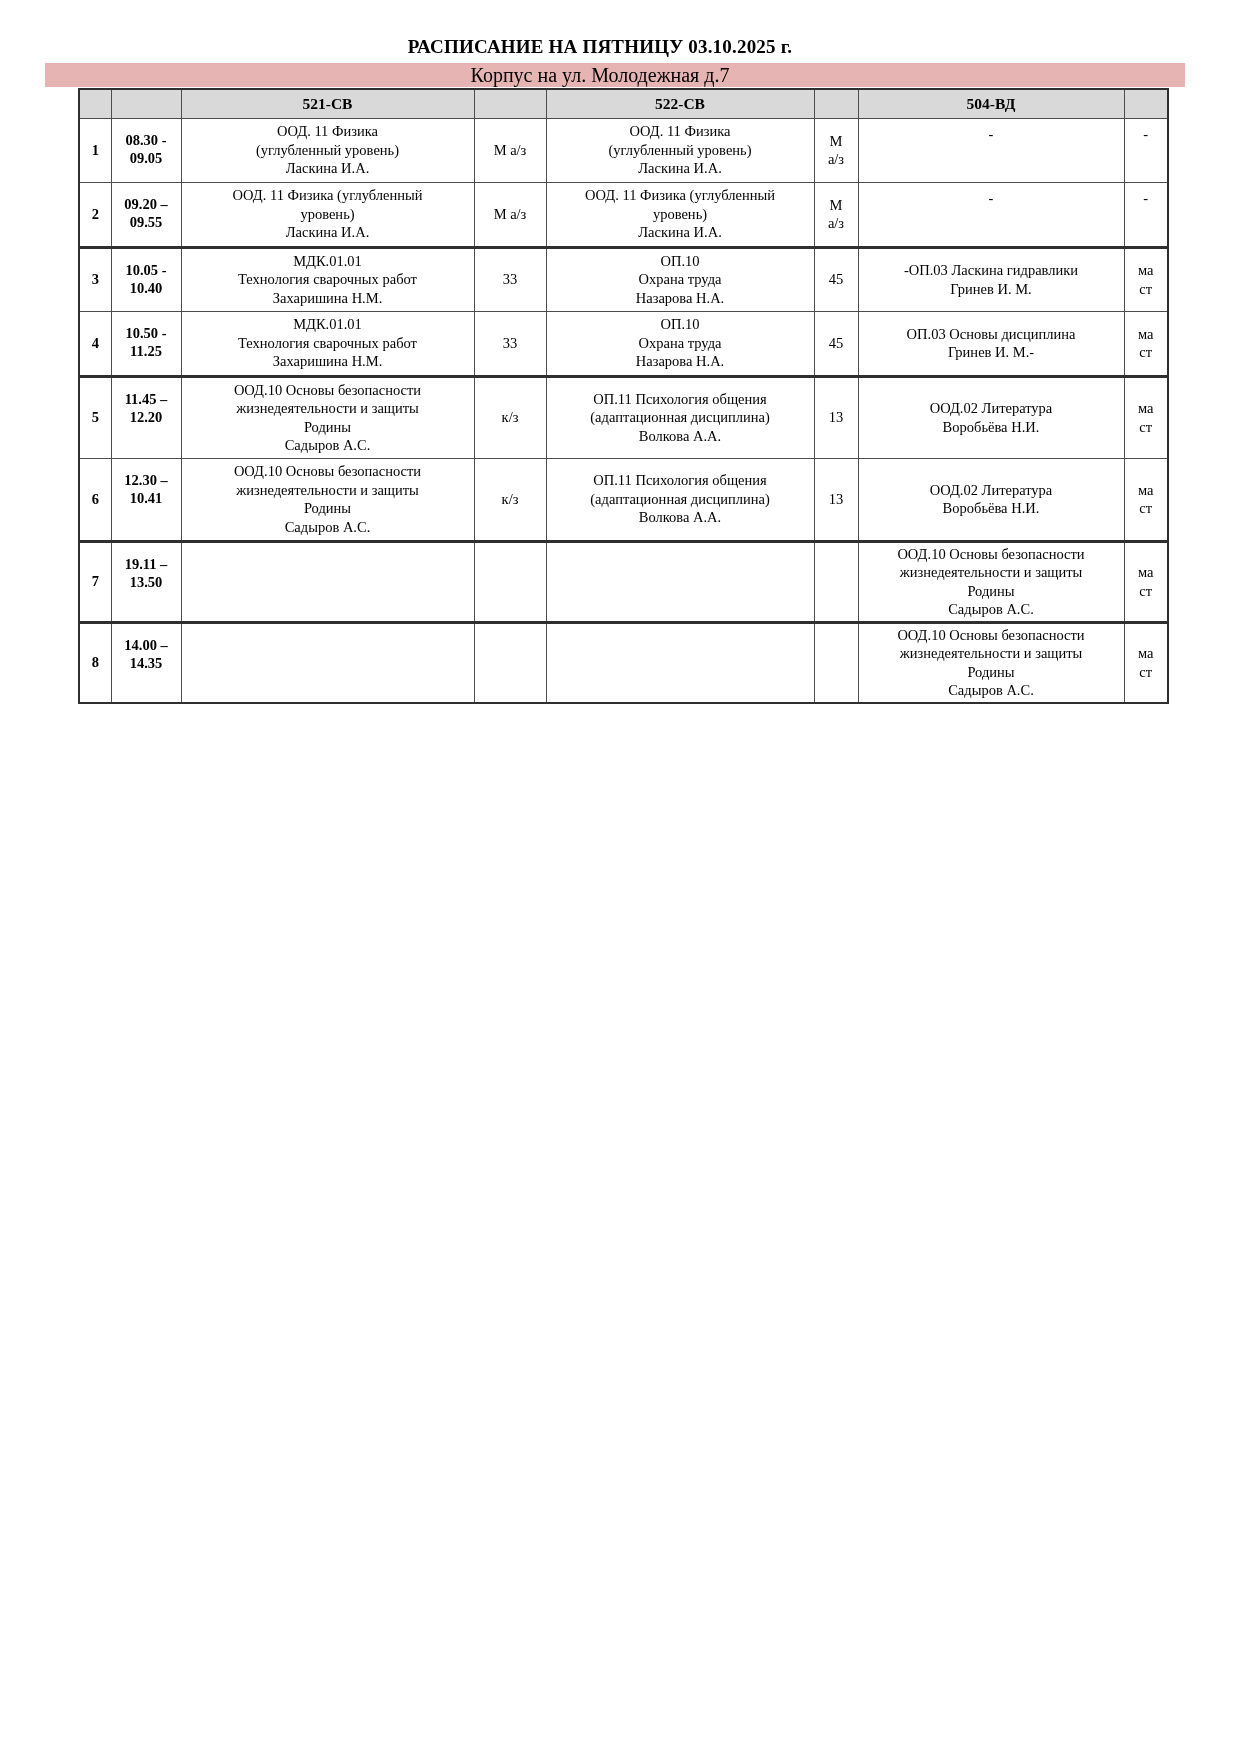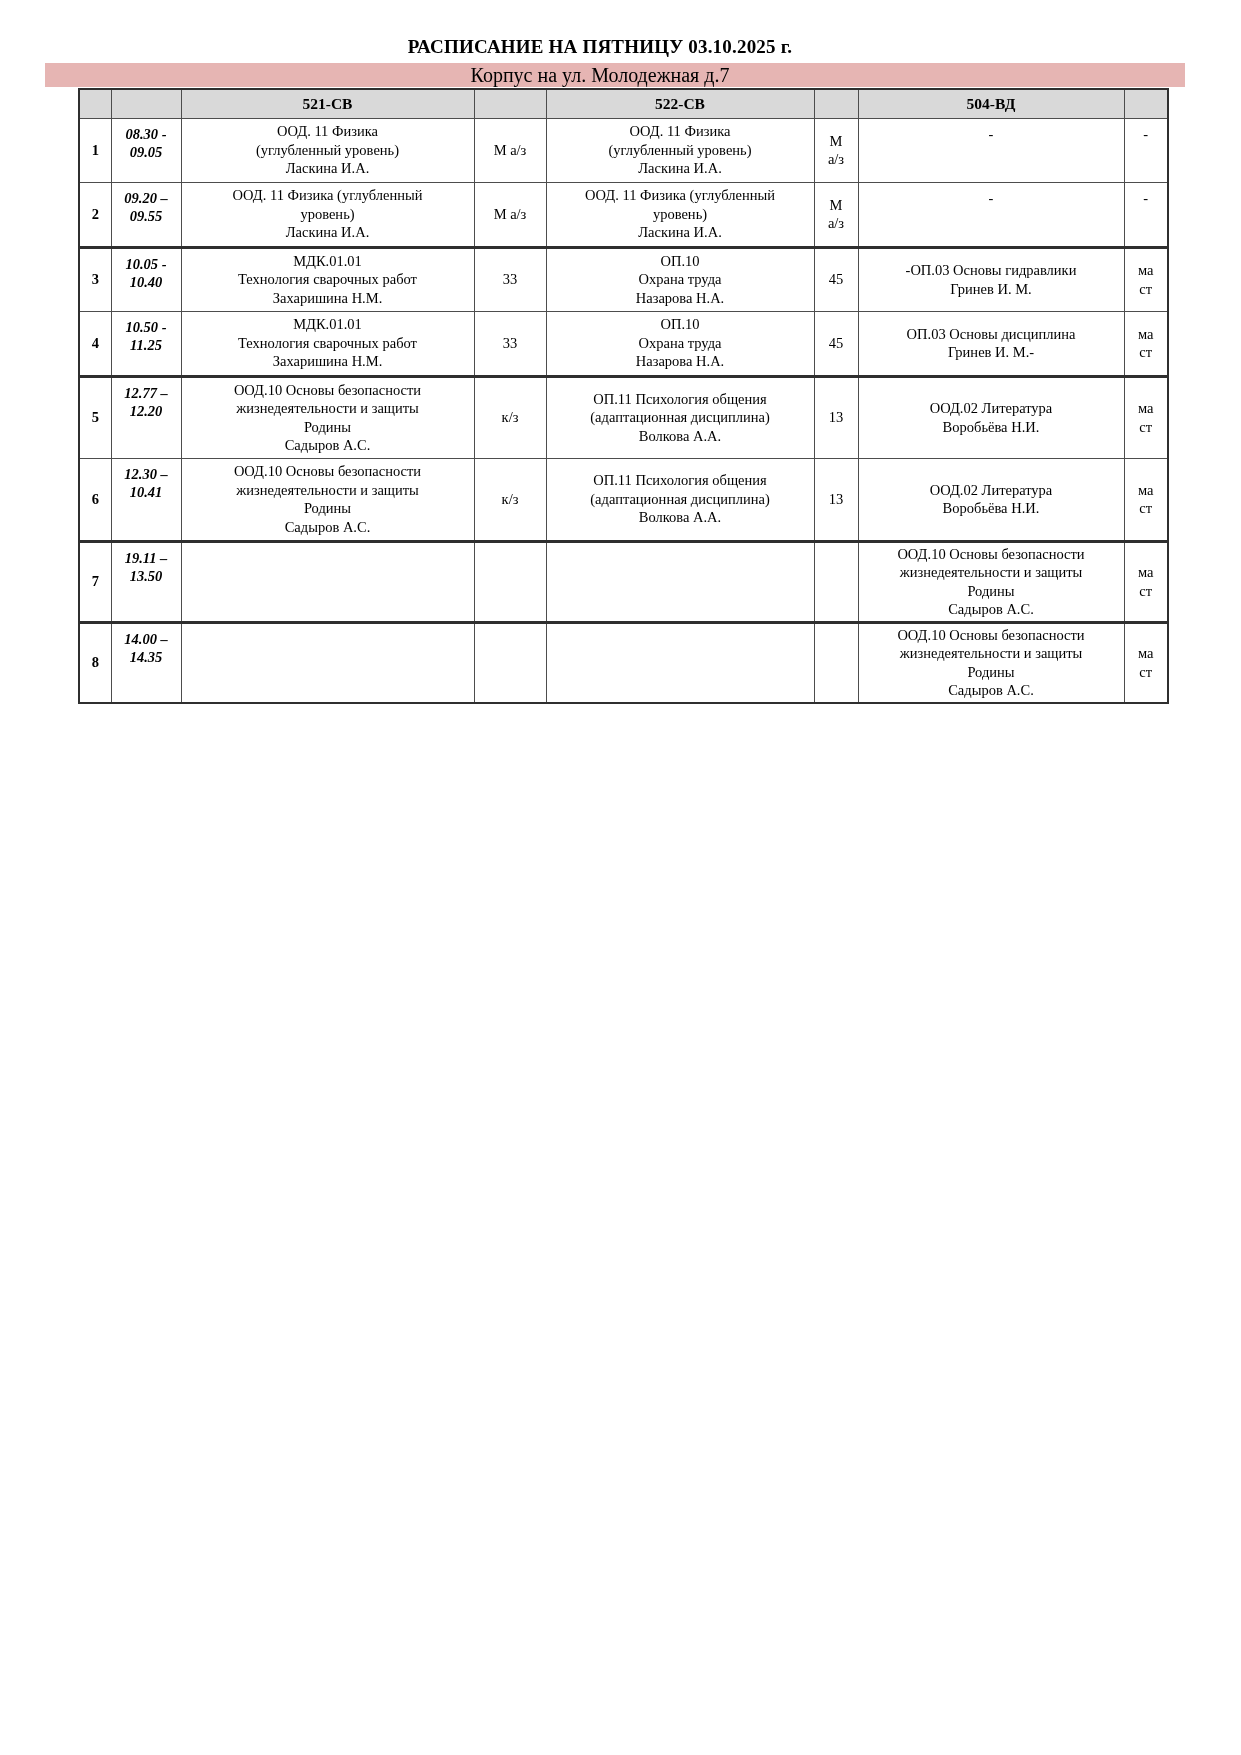--- a/index.html
+++ b/index.html
@@ -56,21 +56,21 @@
   .schedule tbody tr:nth-child(1){height:64px;}
   .schedule tbody tr:nth-child(2){height:65px;}
   .schedule tbody tr:nth-child(3){height:64px;}
   .schedule tbody tr:nth-child(4){height:65px;}
   .schedule tbody tr:nth-child(5){height:82px;}
   .schedule tbody tr:nth-child(6){height:83px;}
   .schedule tbody tr:nth-child(7){height:78px;}
   .schedule tbody tr:nth-child(8){height:79px;}
   .schedule tr.group-end td{border-bottom:3px solid var(--border-thick);}
   .schedule td.num{font-weight:bold;}
-  .schedule td.time{font-weight:bold;vertical-align:top;padding-top:6px;font-style:italic;}
+  .schedule td.time{font-weight:bold;vertical-align:top;padding-top:12px;}
   .schedule td.top{vertical-align:top;padding-top:6px;}
 </style>
 </head>
 <body>
 
 <div class="page">
 
   <div class="doc-title">РАСПИСАНИЕ НА ПЯТНИЦУ 03.10.2025 г.</div>
 
   <div class="banner">
@@ -138,21 +138,21 @@
       <td class="time">10.05 -
 10.40</td>
       <td class="subject">МДК.01.01
 Технология сварочных работ
 Захаришина Н.М.</td>
       <td class="room">33</td>
       <td class="subject">ОП.10
 Охрана труда
 Назарова Н.А.</td>
       <td class="room">45</td>
-      <td class="subject">-ОП.03 Основы гидравлики
+      <td class="subject">-ОП.03 Ласкина гидравлики
 Гринев И. М.</td>
       <td class="room">ма
 ст</td>
     </tr>
         <tr class="group-end">
       <td class="num">4</td>
       <td class="time">10.50 -
 11.25</td>
       <td class="subject">МДК.01.01
 Технология сварочных работ
@@ -162,21 +162,21 @@
 Охрана труда
 Назарова Н.А.</td>
       <td class="room">45</td>
       <td class="subject">ОП.03 Основы дисциплина
 Гринев И. М.-</td>
       <td class="room">ма
 ст</td>
     </tr>
         <tr>
       <td class="num">5</td>
-      <td class="time">12.77 –
+      <td class="time">11.45 –
 12.20</td>
       <td class="subject">ООД.10 Основы безопасности
 жизнедеятельности и защиты
 Родины
 Садыров А.С.</td>
       <td class="room">к/з</td>
       <td class="subject">ОП.11 Психология общения
 (адаптационная дисциплина)
 Волкова А.А.</td>
       <td class="room">13</td>

